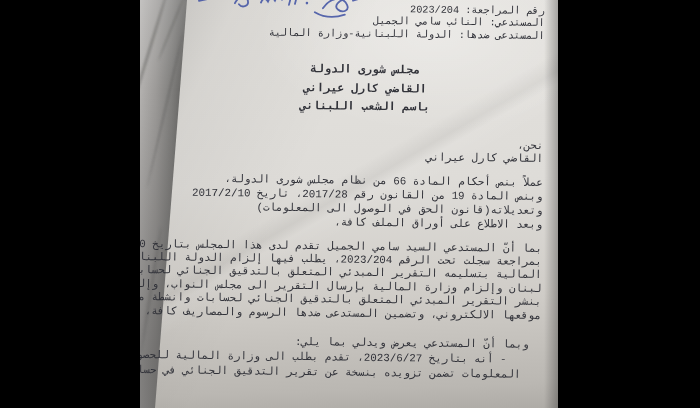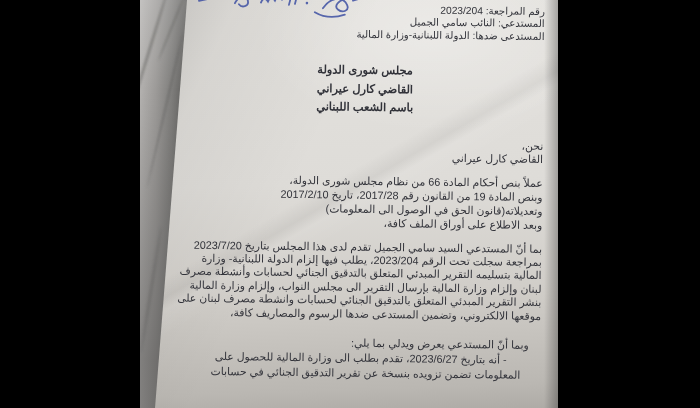--- a/index.html
+++ b/index.html
@@ -1,17 +1,17 @@
 <!DOCTYPE html>
 <html lang="ar"><head>
 <meta charset="utf-8">
 <style>
   html,body{margin:0;padding:0;background:#000;}
   .stage{position:relative;width:700px;height:408px;overflow:hidden;background:#000;
-         font-family:Liberation Sans, sans-serif;}
+         font-family:Liberation Mono, monospace;}
   .bar{position:absolute;top:0;height:408px;background:#000;z-index:5;}
   .bar.left{left:0;width:140px;}
   .bar.right{left:558px;width:142px;}
   
   .photo{position:absolute;left:140px;top:0;width:418px;height:408px;overflow:hidden;
          background:
            linear-gradient(to bottom, rgba(255,255,255,.22), rgba(0,0,0,0) 22%, rgba(0,0,0,.28) 88%),
            linear-gradient(to right, #b3b1af 0px, #9c9a98 16px, #7e7d7b 32px, #5d5c5a 46px, #4b4a49 62px, #454443 100%);}
   .vein{position:absolute;border-radius:50%;}
   .vein.v1{left:7px;top:-12px;width:3px;height:130px;transform:rotate(17deg);background:rgba(50,50,48,.30);filter:blur(1px);}

